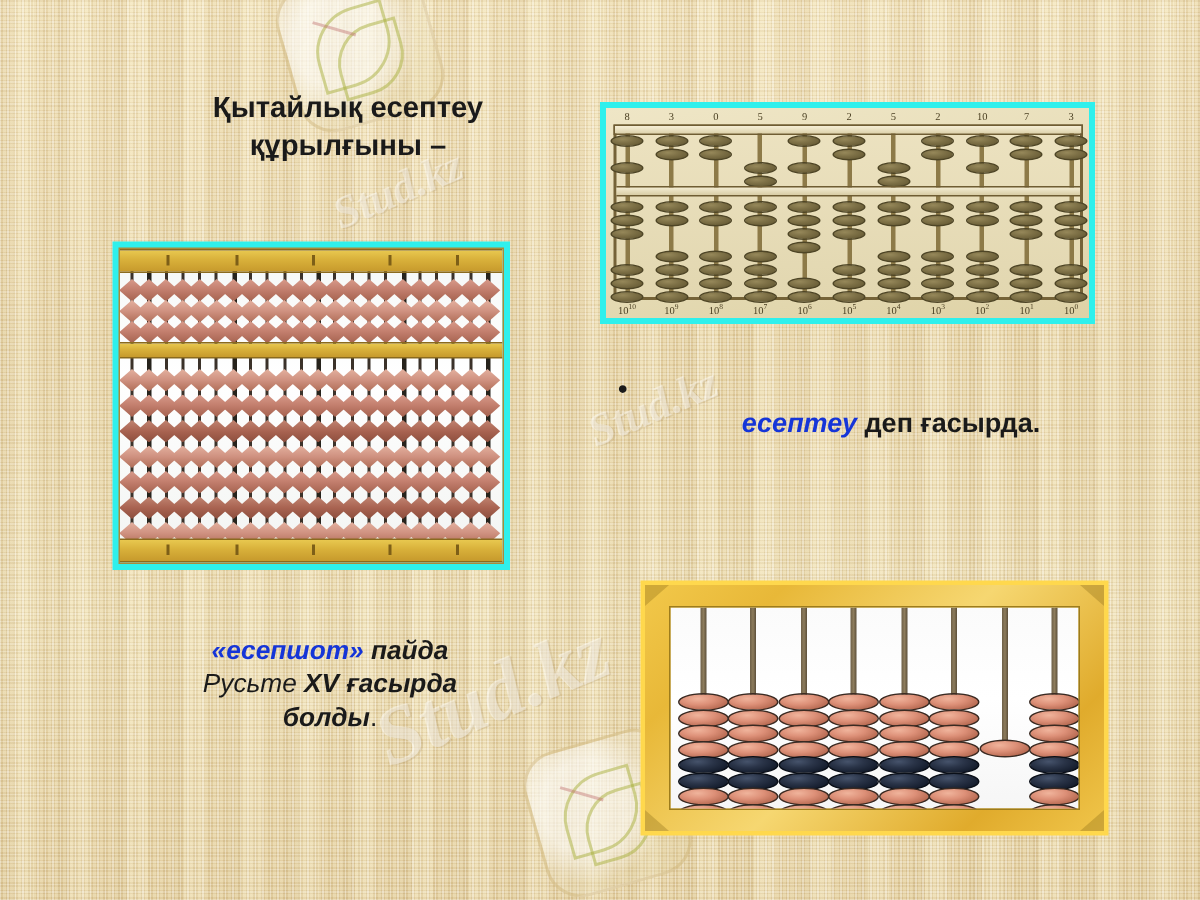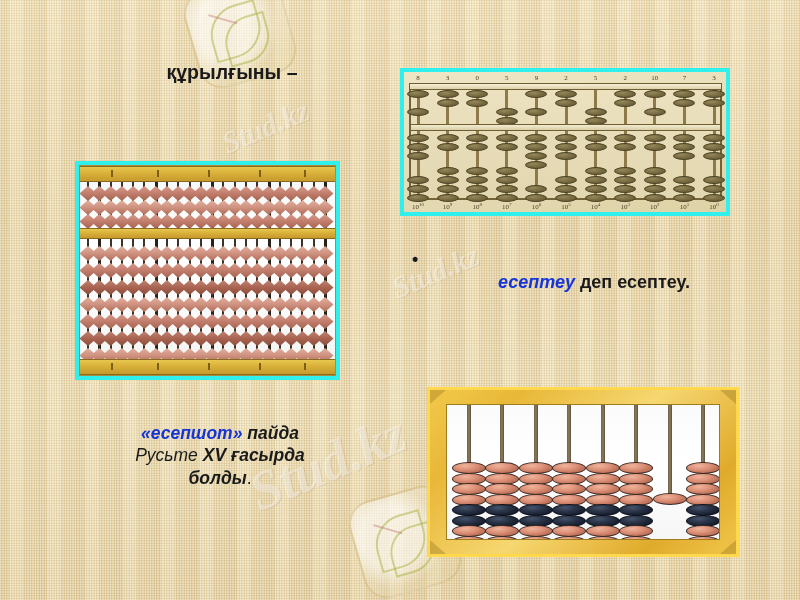--- a/index.html
+++ b/index.html
@@ -194,28 +194,29 @@
     <div class="leaf" style="left:18px;top:20px;width:48px;height:48px;"></div>
     <div class="leaf" style="left:30px;top:34px;width:42px;height:42px;"></div>
     <div class="stem" style="left:20px;top:30px;width:30px;height:2px;transform:rotate(32deg);"></div>
   </div>
   <div class="wm wm-text wm3">Stud.kz</div>
   <div class="wm wm-text wm4">Stud.kz</div>
   <div class="wm wm-text wm1">Stud.kz</div>
   <div class="wm wm-text wm2">Stud.kz</div>
 
   <div class="txt" id="title-block">
+    <div>Қытайлық есептеу</div>
     <div>құрылғыны –</div>
   </div>
 
   <div class="txt" id="jp-block">
     <span id="jp-bullet">•</span>
     <span id="jp-lines">
       <br>
-      <span class="blue i">есептеу</span><span> деп есептеу.</span>
+      <span class="blue i">есептеу</span><span> деп ғасырда.</span>
     </span>
   </div>
 
   <div class="txt" id="ru-block">
     <div>
       <span class="blue">«есепшот»</span><span> пайда</span>
     </div>
     <div>
       <span style="font-weight:normal">Русьте </span><span class="b">XV ғасырда</span>
     </div>

